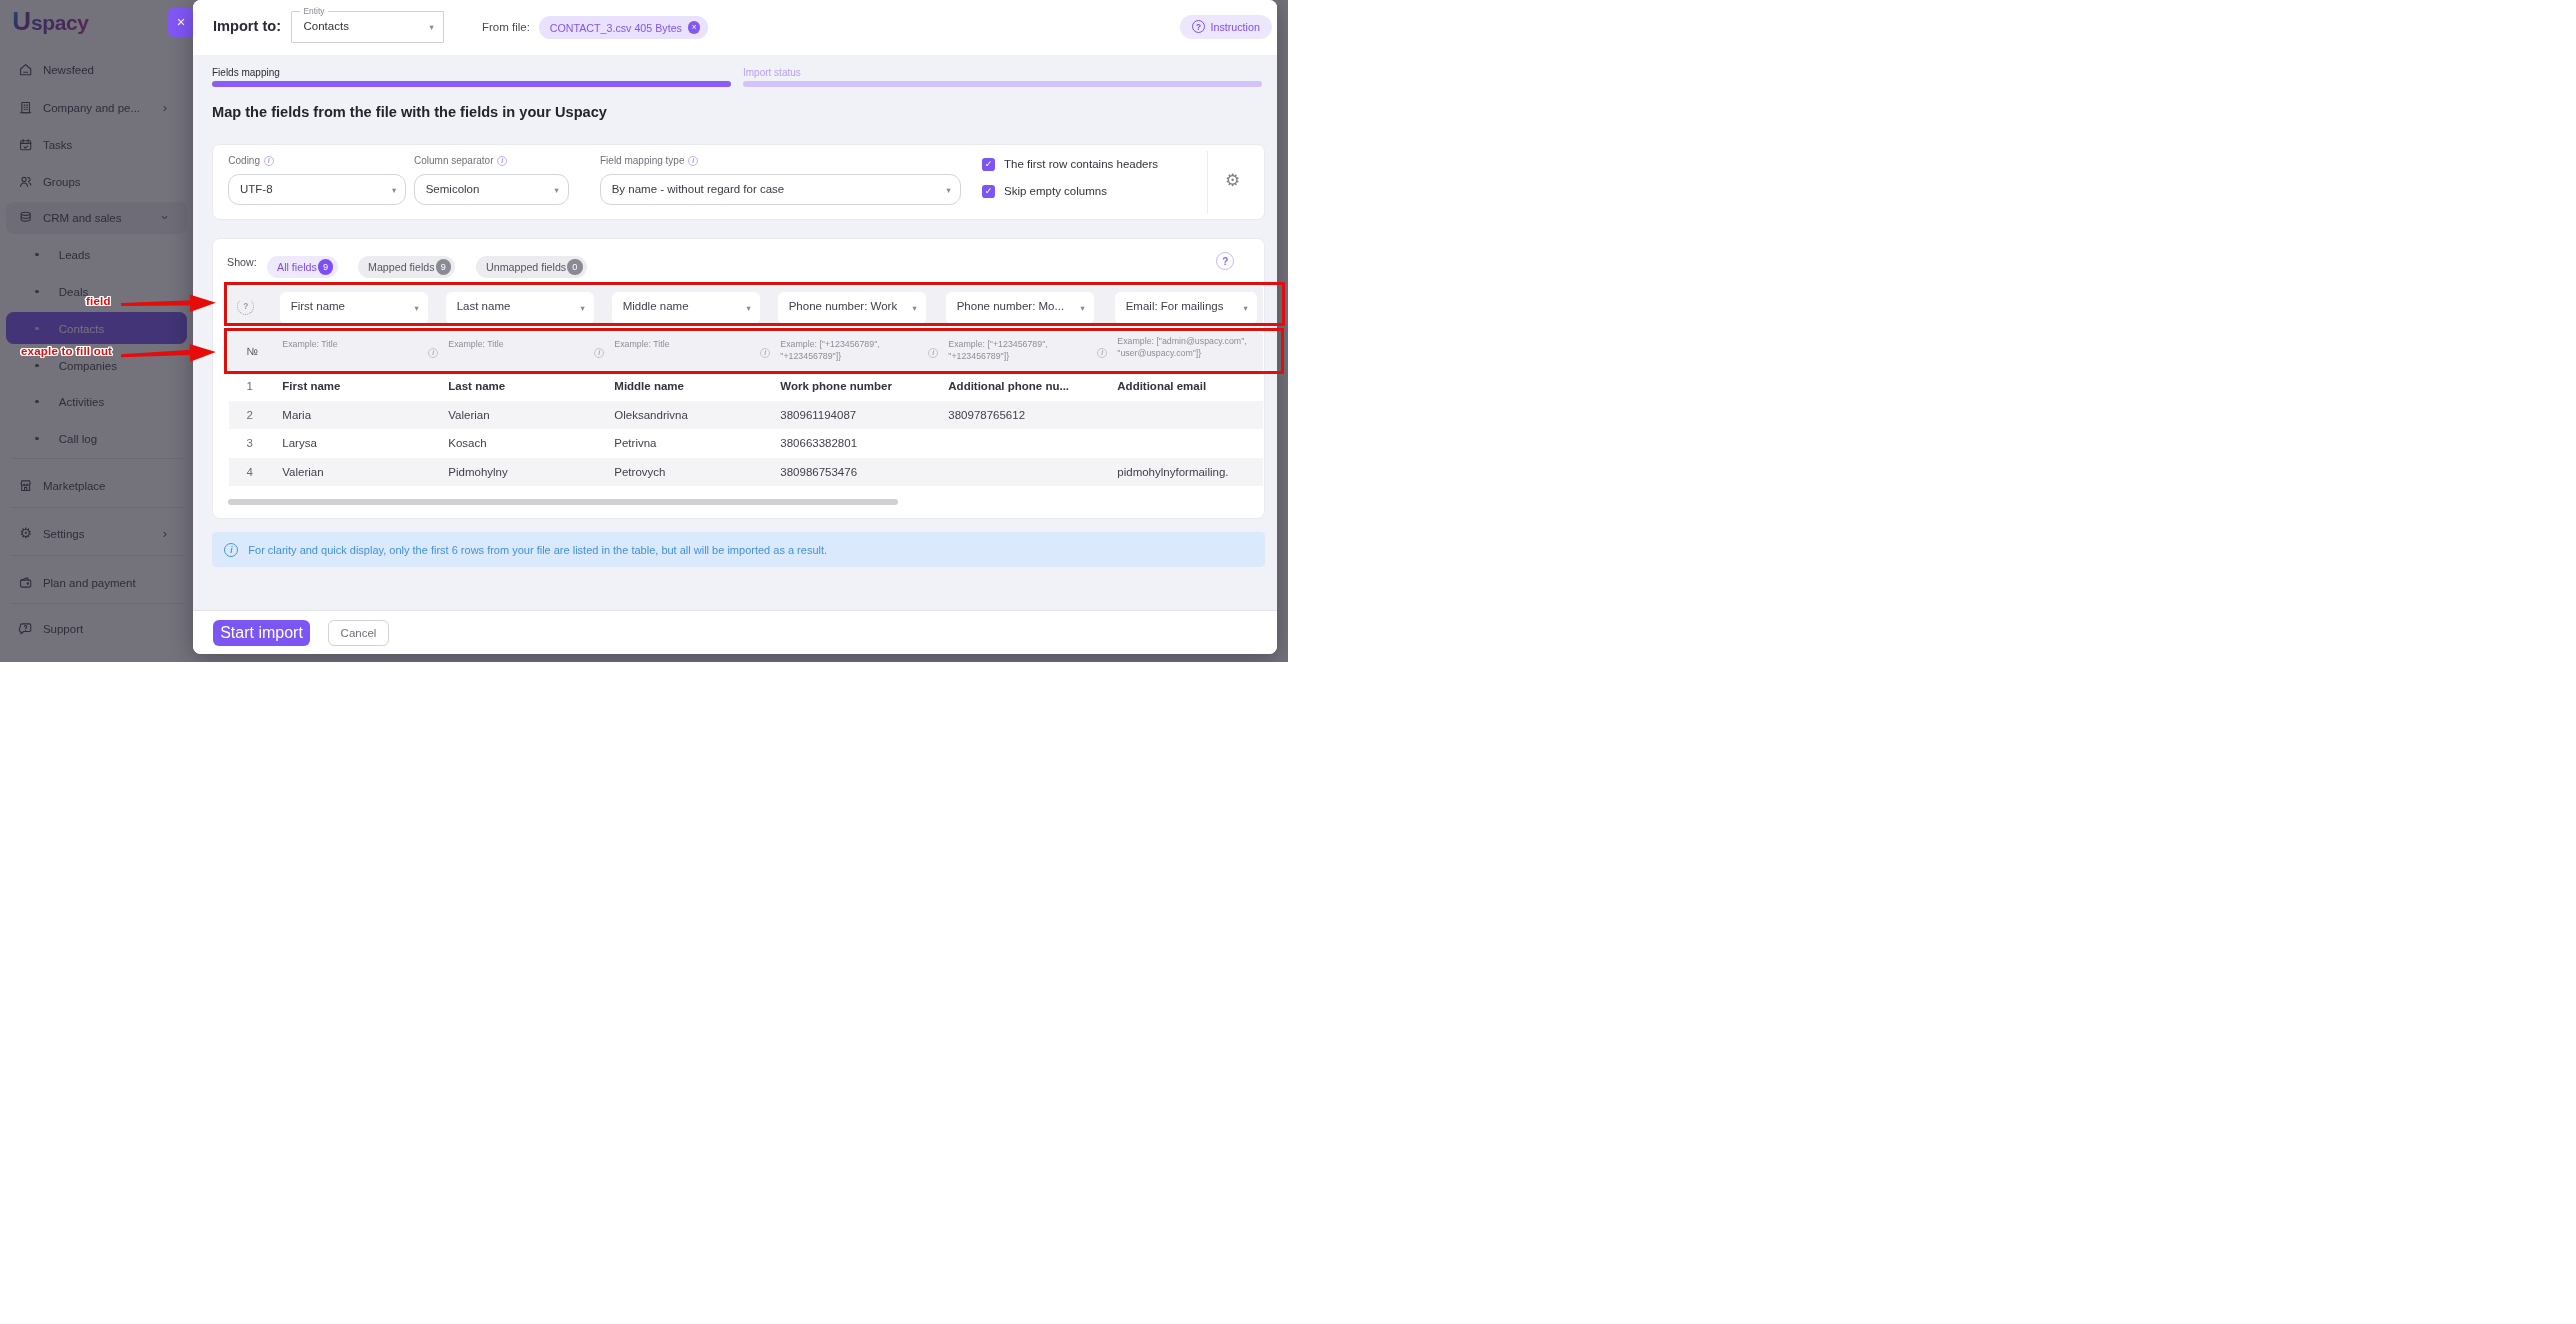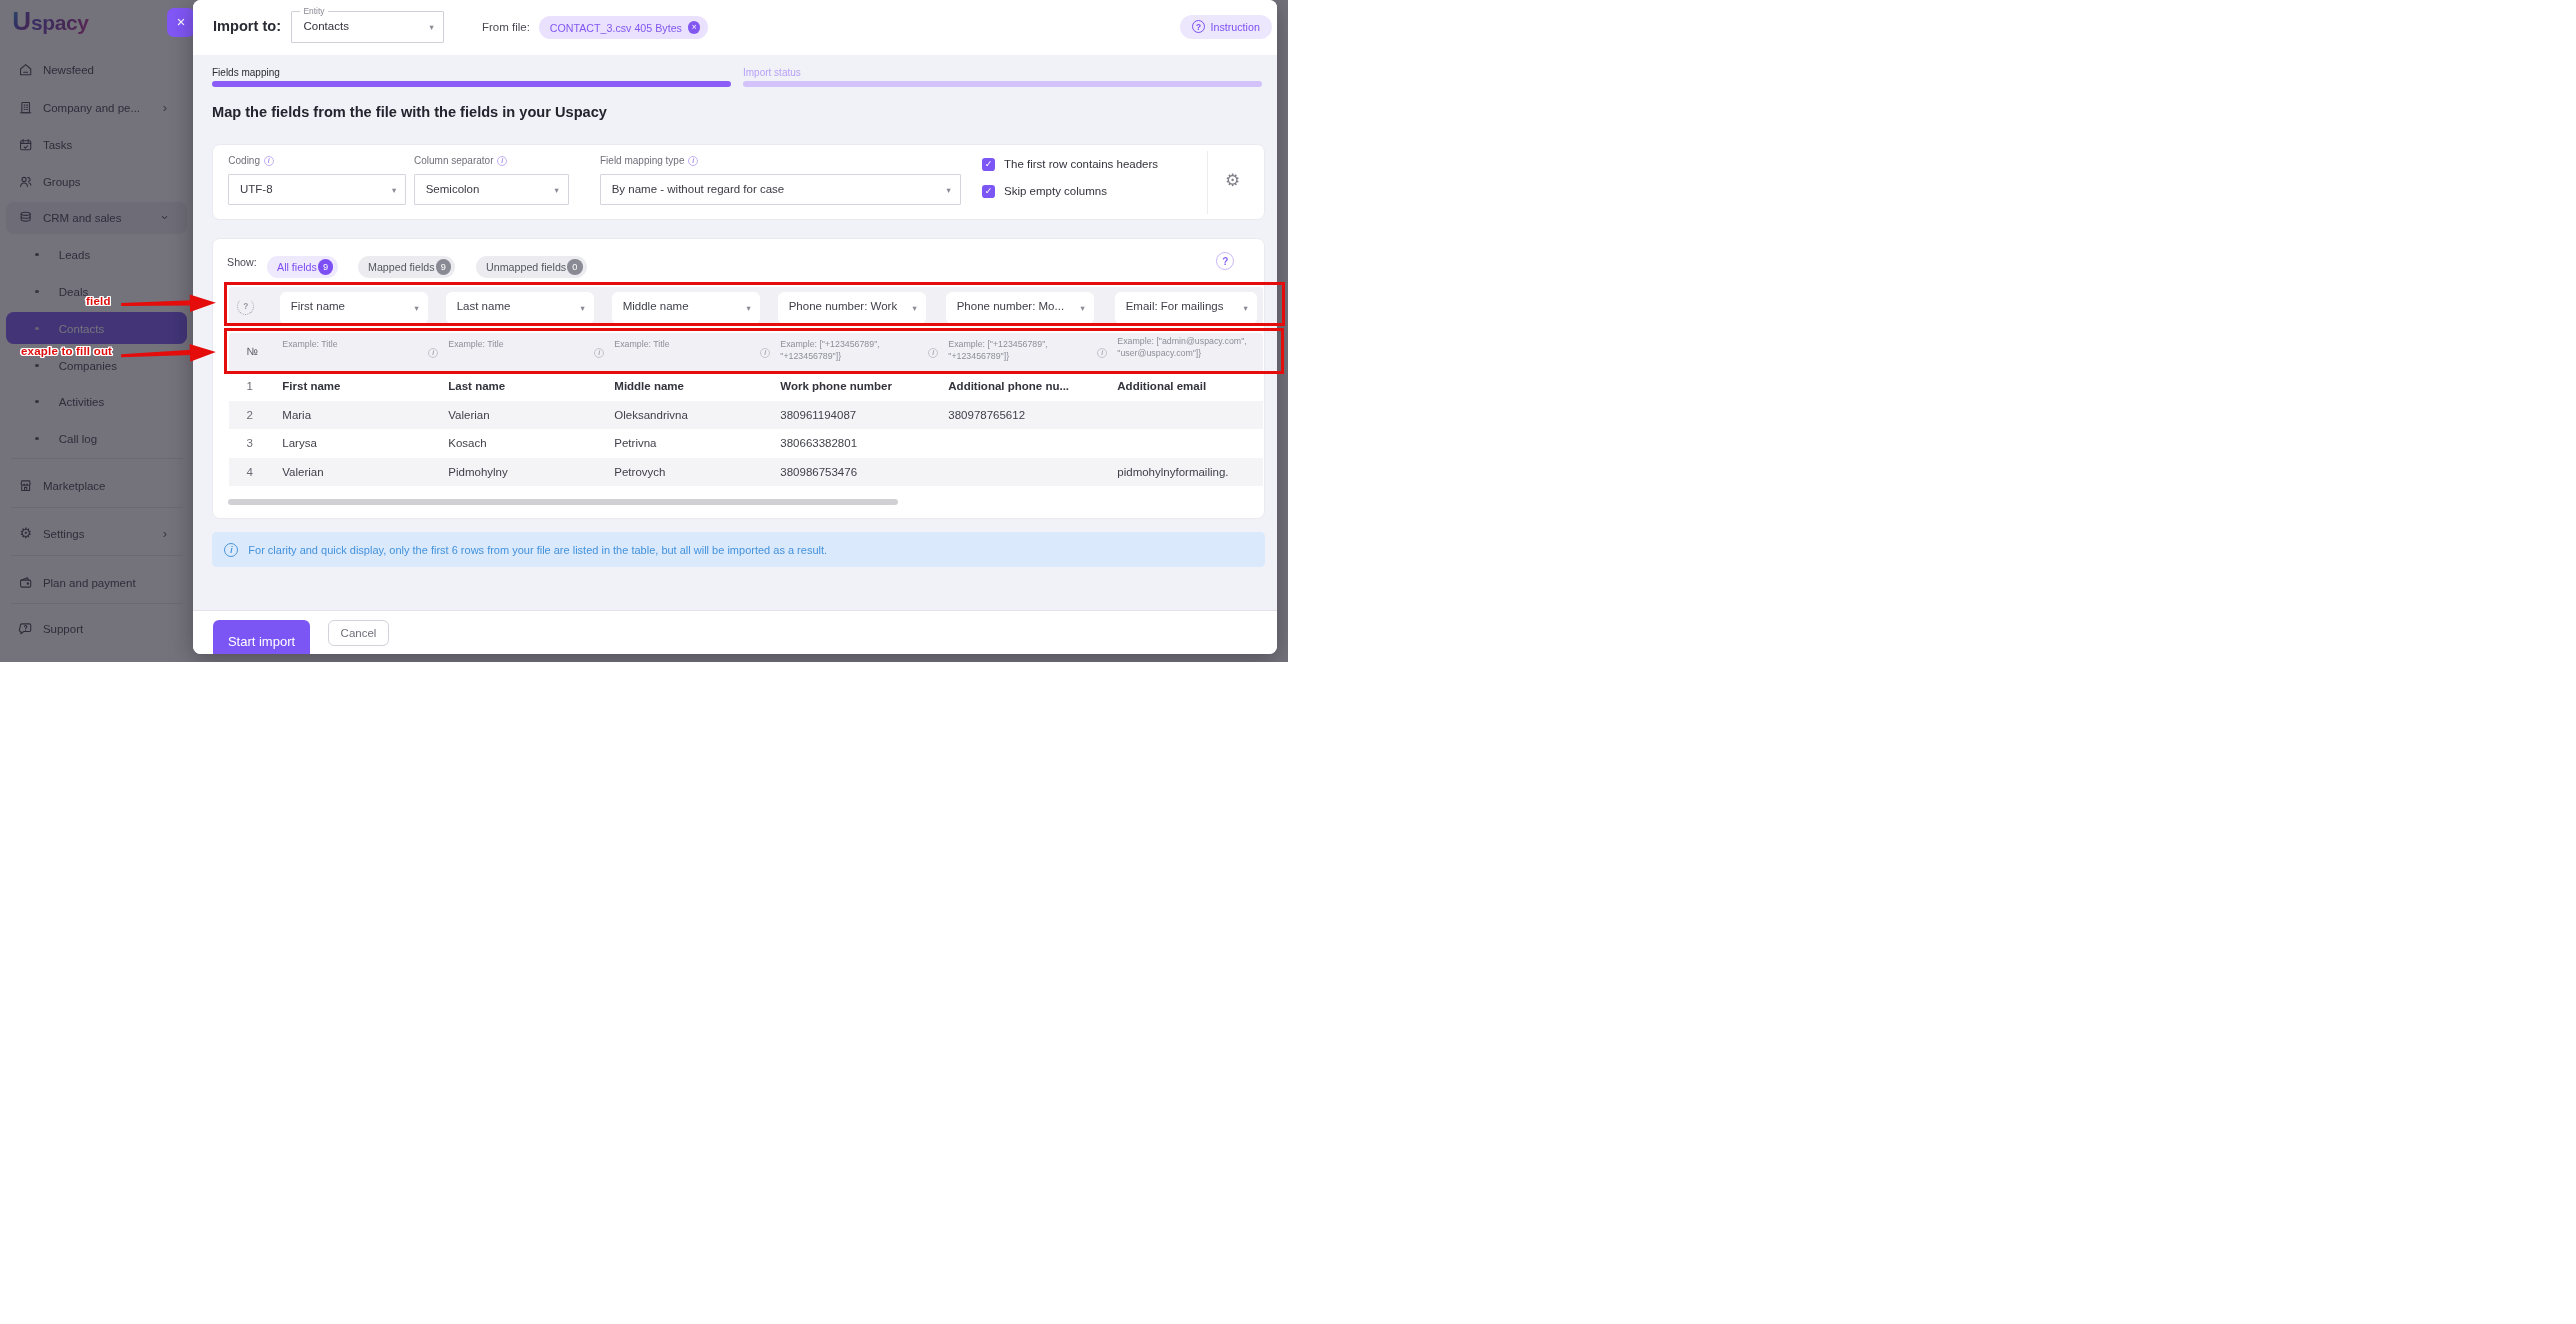--- a/index.html
+++ b/index.html
@@ -48,21 +48,21 @@
   .step1-label{position:absolute;left:19px;top:67px;font-size:10px;color:#2b2b35;}
   .step1-bar{position:absolute;left:19px;top:81px;width:519px;height:6.1px;border-radius:3.1px;background:#8a5ef6;}
   .step2-label{position:absolute;left:550px;top:67px;font-size:10px;color:#b9a0f8;}
   .step2-bar{position:absolute;left:550px;top:81px;width:519px;height:6.1px;border-radius:3.1px;background:#d3c3fa;}
   .m-heading{position:absolute;left:19px;top:104px;font-size:14.6px;font-weight:700;color:#22242e;}
 
   .card{position:absolute;background:#ffffff;border:0.8px solid #e9e9f0;border-radius:7.7px;}
   .card1{left:19px;top:144px;width:1053px;height:76px;}
   .opt-label{position:absolute;top:10px;font-size:10px;color:#6f6f7a;display:flex;align-items:center;gap:3.8px;}
   .info-dot{width:10px;height:10px;border-radius:50%;border:0.8px solid #c3aef8;color:#a98ff6;font-size:7px;font-style:italic;font-weight:700;display:inline-flex;align-items:center;justify-content:center;}
-  .opt-select{position:absolute;top:29px;height:31px;border:0.8px solid #d4d4dc;border-radius:1px;background:#fff;cursor:pointer;}
+  .opt-select{position:absolute;top:29px;height:31px;border:0.8px solid #d4d4dc;border-radius:11px;background:#fff;cursor:pointer;}
   .opt-value{position:absolute;left:10.7px;top:7.7px;font-size:11.5px;color:#3a3a44;white-space:nowrap;}
   .cbx{position:absolute;width:13px;height:13px;border-radius:3.1px;background:#7c56f5;color:#fff;font-size:9.2px;line-height:13px;text-align:center;cursor:pointer;}
   .cbx-label{position:absolute;font-size:11.5px;color:#33333d;}
   .v-div{position:absolute;left:994px;top:6.1px;width:0.8px;height:63px;background:#ebebf0;}
   .card1 .gear{position:absolute;left:1012px;top:25px;font-size:17px;color:#80808a;cursor:pointer;}
 
   .card2{left:19px;top:238px;width:1053px;height:281px;}
   .show-label{position:absolute;left:14px;top:17px;font-size:10.7px;color:#4a4a55;}
   .chip{position:absolute;top:17px;height:22px;border-radius:11.5px;display:inline-flex;align-items:center;gap:1px;padding:0 4.6px 0 10px;font-size:10.7px;cursor:pointer;}
   .chip .cnt{min-width:15.3px;height:15.3px;border-radius:7.7px;color:#fff;font-size:9.2px;display:inline-flex;align-items:center;justify-content:center;padding:0 3.1px;}
@@ -88,21 +88,21 @@
   .d-no{font-size:11.5px;color:#6b6b75;padding-left:17.6px;}
   .d-cell{font-size:11.5px;color:#3f3f4a;padding-left:2.3px;white-space:nowrap;overflow:hidden;position:relative;height:100%;display:flex;align-items:center;}
   .hdr-cell{font-weight:700;color:#33333d;}
   .hscroll{position:absolute;left:14.6px;top:260px;width:670px;height:6.1px;border-radius:3.1px;background:#d0d0d5;cursor:pointer;}
 
   .banner{position:absolute;left:19px;top:532px;width:1053px;height:35px;border-radius:4.6px;background:#dbe9fc;display:flex;align-items:center;gap:10px;padding-left:12.3px;}
   .banner-i{width:14px;height:14px;border-radius:50%;border:1.2px solid #4a96dd;color:#4a96dd;font-size:8.4px;font-style:italic;font-weight:700;display:flex;align-items:center;justify-content:center;flex:0 0 auto;}
   .banner-text{font-size:11px;color:#4292dc;}
 
   .m-footer{position:absolute;left:0;top:610px;width:1084px;height:44px;background:#ffffff;border-top:0.8px solid #e3e3e8;}
-  .btn-start{position:absolute;left:20px;top:9.2px;width:97px;height:42px;border-radius:6.1px;background:#7c56f5;color:#fff;font-size:13px;display:flex;align-items:center;justify-content:center;cursor:pointer;}
+  .btn-start{position:absolute;left:20px;top:9.2px;width:97px;height:26px;border-radius:6.1px;background:#7c56f5;color:#fff;font-size:16px;display:flex;align-items:center;justify-content:center;cursor:pointer;}
   .btn-cancel{position:absolute;left:135px;top:9.2px;width:61px;height:26px;border-radius:6.1px;background:#fff;border:0.8px solid #d2d2da;color:#6f6f79;font-size:11.5px;display:flex;align-items:center;justify-content:center;cursor:pointer;}
 
   
   .anno{position:absolute;z-index:50;pointer-events:none;}
   .red-box1{left:224px;top:282px;width:1061px;height:44px;border:3.1px solid #e50c0c;}
   .red-box2{left:224px;top:328px;width:1060px;height:46px;border:3.1px solid #e50c0c;}
   .anno-label{font-size:11.5px;font-weight:800;color:#e00d0d;letter-spacing:0.2px;
     text-shadow:-1.2px -1.2px 0 #fff,1.2px -1.2px 0 #fff,-1.2px 1.2px 0 #fff,1.2px 1.2px 0 #fff,0 -1.4px 0 #fff,0 1.4px 0 #fff,-1.4px 0 0 #fff,1.4px 0 0 #fff;}
   .anno-label1{left:86px;top:295px;}
   .anno-label2{left:21px;top:345px;}

